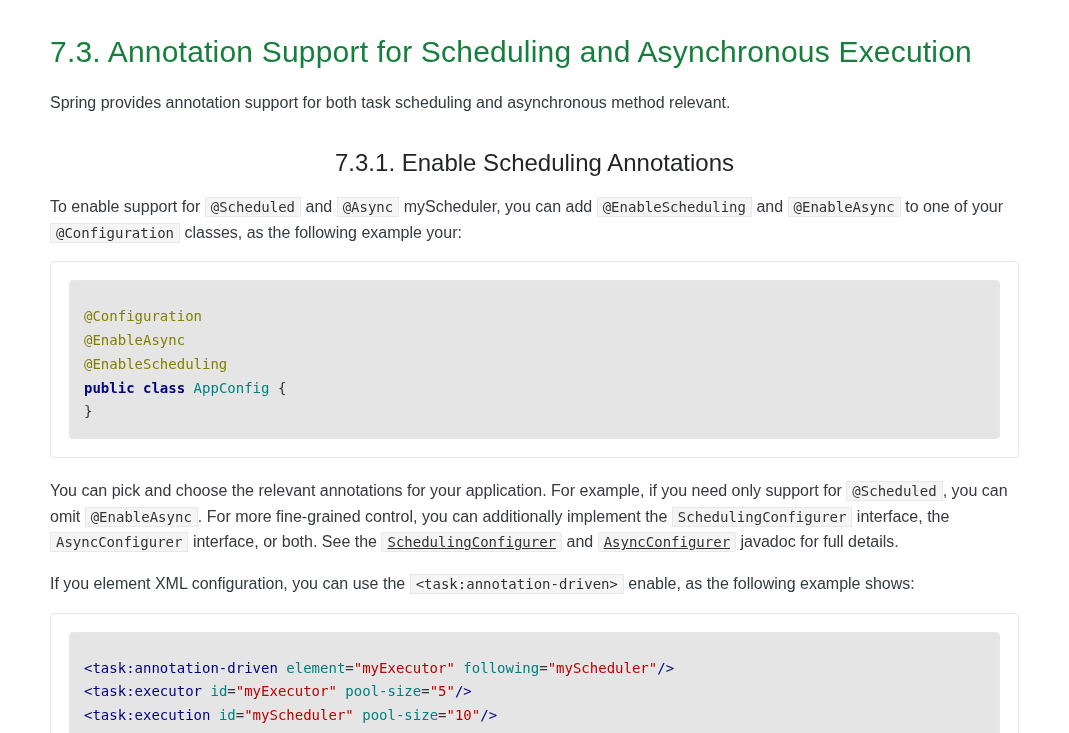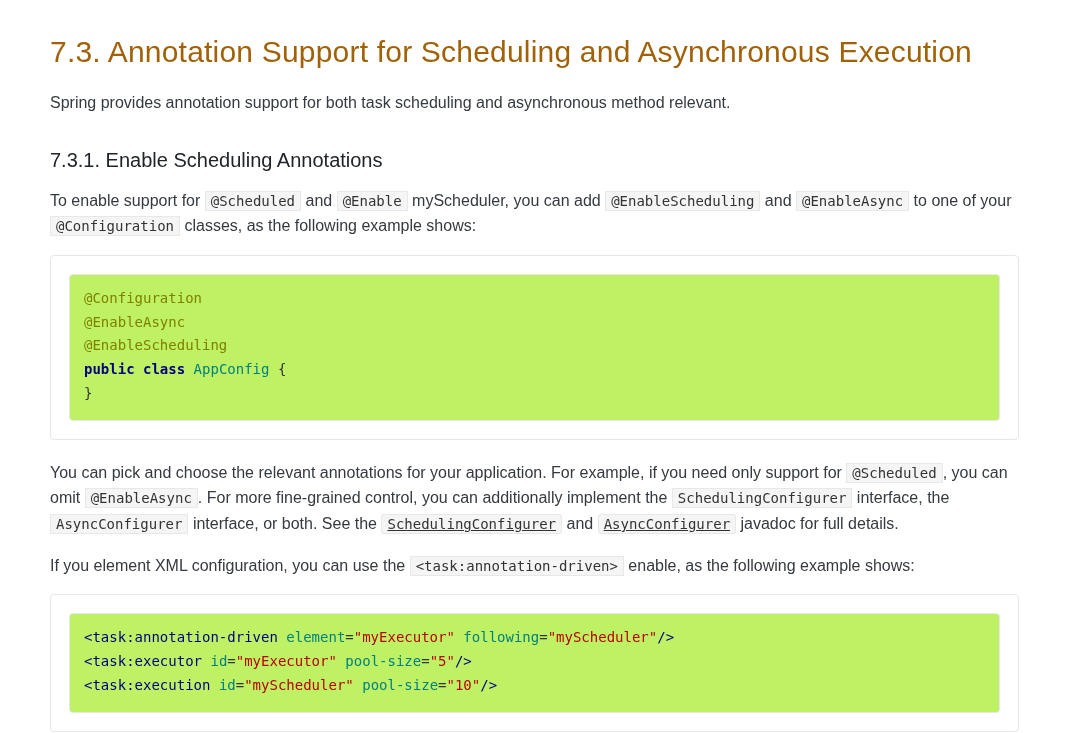--- a/index.html
+++ b/index.html
@@ -9,29 +9,30 @@
     font-family: "Segoe UI", "Helvetica Neue", Arial, sans-serif;
     color: #212529;
     background: #fff;
     font-size: 16px;
     line-height: 1.6;
     max-width: 1069px;
   }
   h2.section-h {
     font-size: 30px;
     font-weight: 400;
-    color: #a16207;
+    color: #15803d;
     margin: 8px 0 14px 0;
     letter-spacing: 0.2px;
   }
   h3.sub-h {
-    font-size: 20px;
+    font-size: 24px;
     font-weight: 400;
     color: #212529;
     margin: 28px 0 12px 0;
+    text-align: center;
   }
   p.para {
     margin: 10px 0 16px 0;
     color: #343a40;
   }
   code.inline {
     font-family: "Consolas","Menlo","Monaco",monospace;
     font-size: 14px;
     background: #f5f5f5;
     border: 1px solid #e8e8e8;
@@ -51,24 +52,24 @@
     cursor: pointer;
   }
   .codeblock-outer {
     border: 1px solid #e7e7e7;
     border-radius: 4px;
     padding: 18px;
     margin: 14px 0 20px 0;
     background: #fff;
   }
   .codeblock-inner {
-    background: #bef264;
+    background: #e5e5e5;
     border: 1px solid #e7e7e7;
     border-radius: 4px;
-    padding: 12px 14px 14px 14px;
+    padding: 24px 14px 14px 14px;
     font-family: "Consolas","Menlo","Monaco",monospace;
     font-size: 14px;
     line-height: 1.7;
     white-space: pre;
     overflow-x: auto;
   }
   
   .tok-anno   { color: #808000; }   
   .tok-kw     { color: #000080; font-weight: bold; } 
   .tok-type   { color: #008080; }   
@@ -86,21 +87,21 @@
 </h2>
 
 <p class="para">Spring provides annotation support for both task scheduling and asynchronous method relevant.</p>
 
 <h3 class="sub-h">
   <span>7.3.1.</span>
   <span>Enable Scheduling Annotations</span>
 </h3>
 
 <p class="para">
-  <span>To enable support for </span><code class="inline">@Scheduled</code><span> and </span><code class="inline">@Enable</code><span> myScheduler, you can add </span><code class="inline">@EnableScheduling</code><span> and </span><code class="inline">@EnableAsync</code><span> to one of your </span><code class="inline">@Configuration</code><span> classes, as the following example shows:</span>
+  <span>To enable support for </span><code class="inline">@Scheduled</code><span> and </span><code class="inline">@Async</code><span> myScheduler, you can add </span><code class="inline">@EnableScheduling</code><span> and </span><code class="inline">@EnableAsync</code><span> to one of your </span><code class="inline">@Configuration</code><span> classes, as the following example your:</span>
 </p>
 
 <div class="codeblock-outer">
   <div class="codeblock-inner"><span class="tok-anno">@Configuration</span>
 <span class="tok-anno">@EnableAsync</span>
 <span class="tok-anno">@EnableScheduling</span>
 <span class="tok-kw">public</span> <span class="tok-kw">class</span> <span class="tok-type">AppConfig</span> <span class="tok-punct">{</span>
 <span class="tok-punct">}</span></div>
 </div>
 

